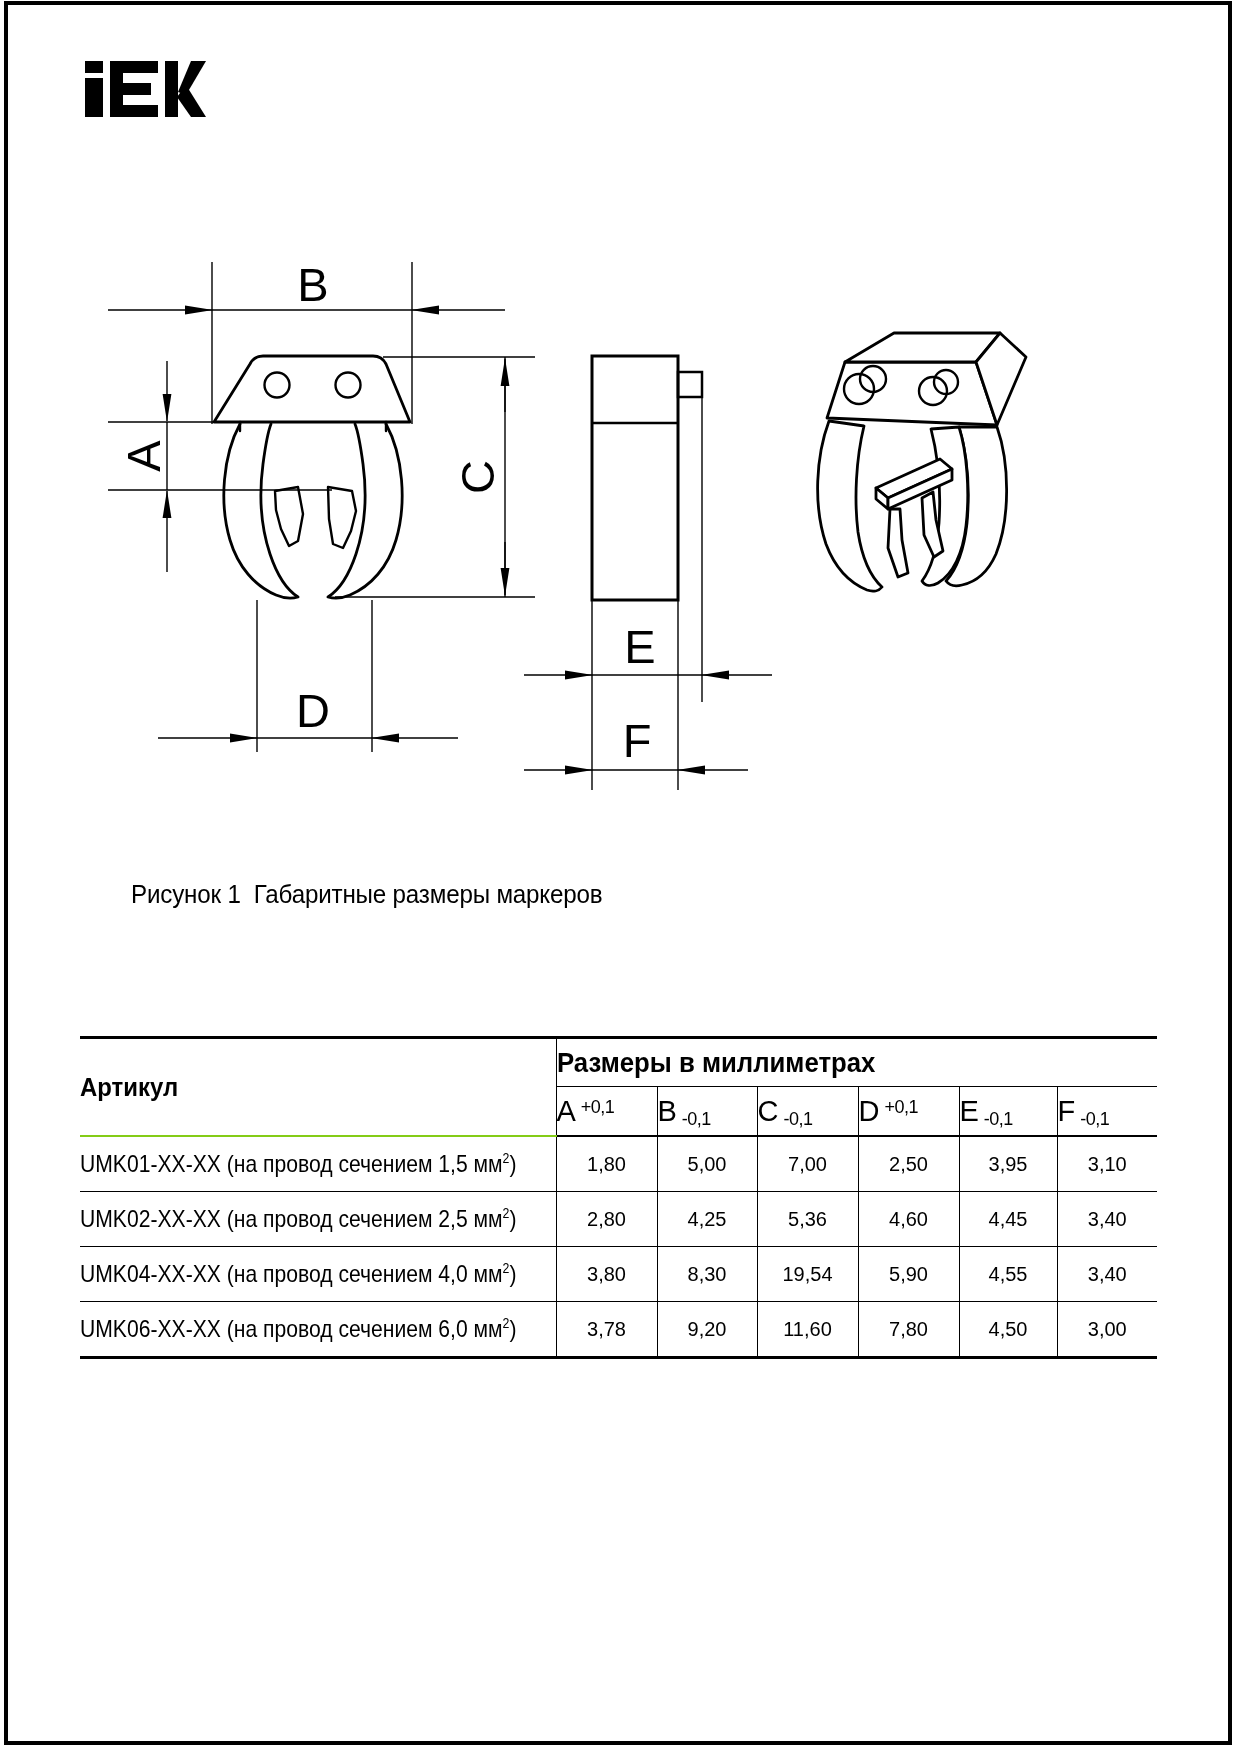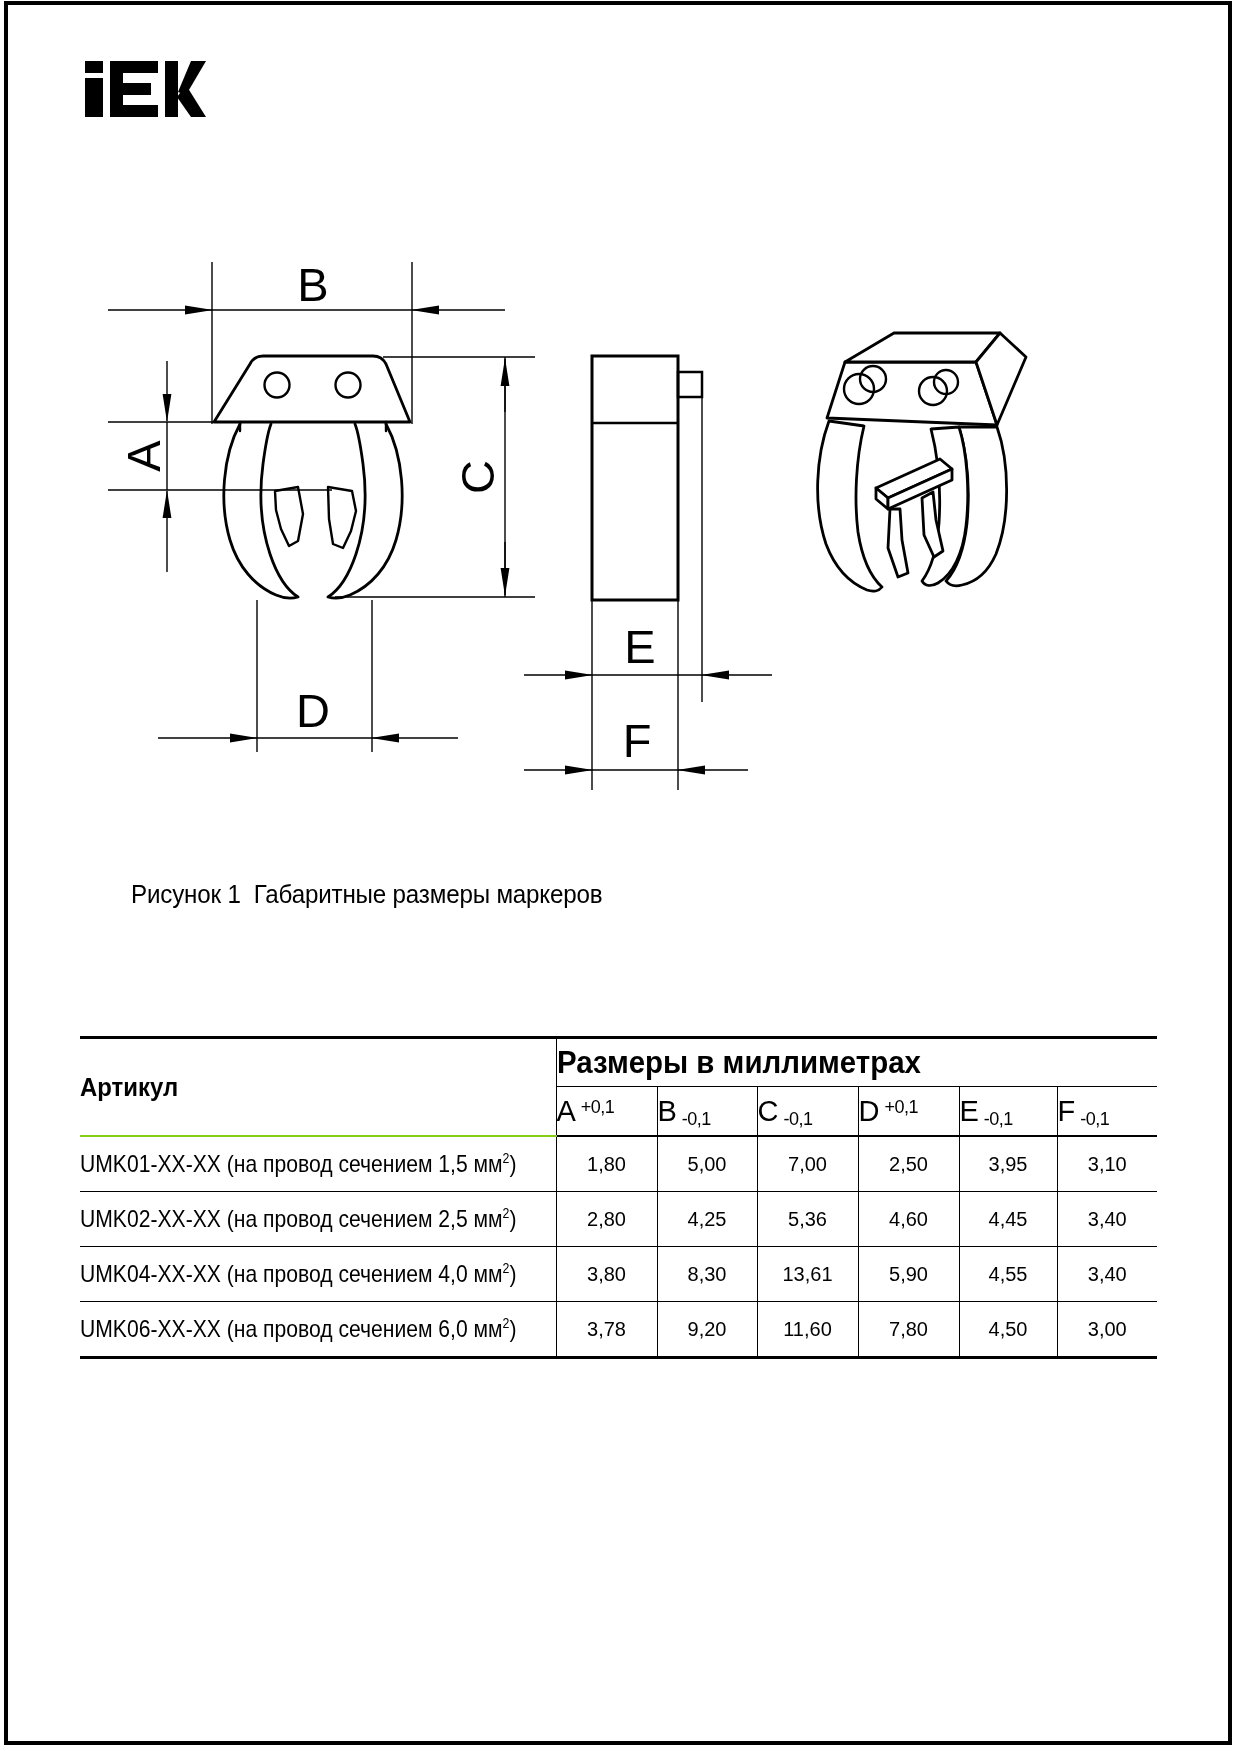--- a/index.html
+++ b/index.html
@@ -10,21 +10,21 @@
   #logo{position:absolute;left:85px;top:58px;}
   #drawing{position:absolute;left:0;top:0;}
   #caption{position:absolute;left:131px;top:879px;font-size:26px;white-space:pre;
            transform:scaleX(0.93);transform-origin:left center;letter-spacing:-0.2px;}
   
   #dims-table{position:absolute;left:80px;top:1036px;border-collapse:collapse;
               table-layout:fixed;width:1077px;}
   #dims-table td{padding:0;vertical-align:middle;}
   td.art-h{width:476px;height:47px;vertical-align:top;padding:10px 0 0 8px;
            font-weight:bold;font-size:26px;border-top:3px solid #000;border-bottom:2px solid #84cc16;}
-  td.sizes-h{height:47px;padding-left:12px;font-weight:bold;font-size:32px;
+  td.sizes-h{height:47px;padding-left:12px;font-weight:bold;font-size:28px;
              border-top:3px solid #000;border-left:1.4px solid #000;border-bottom:1.4px solid #000;}
   tr.h2 td{height:48px;border-left:1.4px solid #000;border-bottom:2px solid #000;
            font-size:29px;padding-left:12px;white-space:nowrap;}
   tr.h2 td .sup{font-size:18px;position:relative;top:-8px;margin-left:5px;letter-spacing:-0.5px;}
   tr.h2 td .sub{font-size:18px;position:relative;top:4px;margin-left:5px;letter-spacing:-0.5px;}
   tr.data td{height:54px;border-bottom:1.4px solid #000;font-size:20px;}
   tr.data td.val{border-left:1.4px solid #000;text-align:center;}
   tr.data td.art{padding-left:8px;font-size:24px;white-space:nowrap;}
   tr.data.last td{border-bottom:3px solid #000;}
   .cond{display:inline-block;transform:scaleX(0.88);transform-origin:left center;white-space:nowrap;}
@@ -224,21 +224,21 @@
       <td class="val">4,60</td>
       <td class="val">4,45</td>
       <td class="val">3,40</td>
     </tr>
     <tr class="data">
       <td class="art">
         <span class="cond"><span>UMK04-XX-XX (на провод сечением 4,0 мм</span><span class="article-sup">2</span><span>)</span></span>
       </td>
       <td class="val">3,80</td>
       <td class="val">8,30</td>
-      <td class="val">13,61</td>
+      <td class="val">19,54</td>
       <td class="val">5,90</td>
       <td class="val">4,55</td>
       <td class="val">3,40</td>
     </tr>
     <tr class="data last">
       <td class="art">
         <span class="cond"><span>UMK06-XX-XX (на провод сечением 6,0 мм</span><span class="article-sup">2</span><span>)</span></span>
       </td>
       <td class="val">3,78</td>
       <td class="val">9,20</td>

